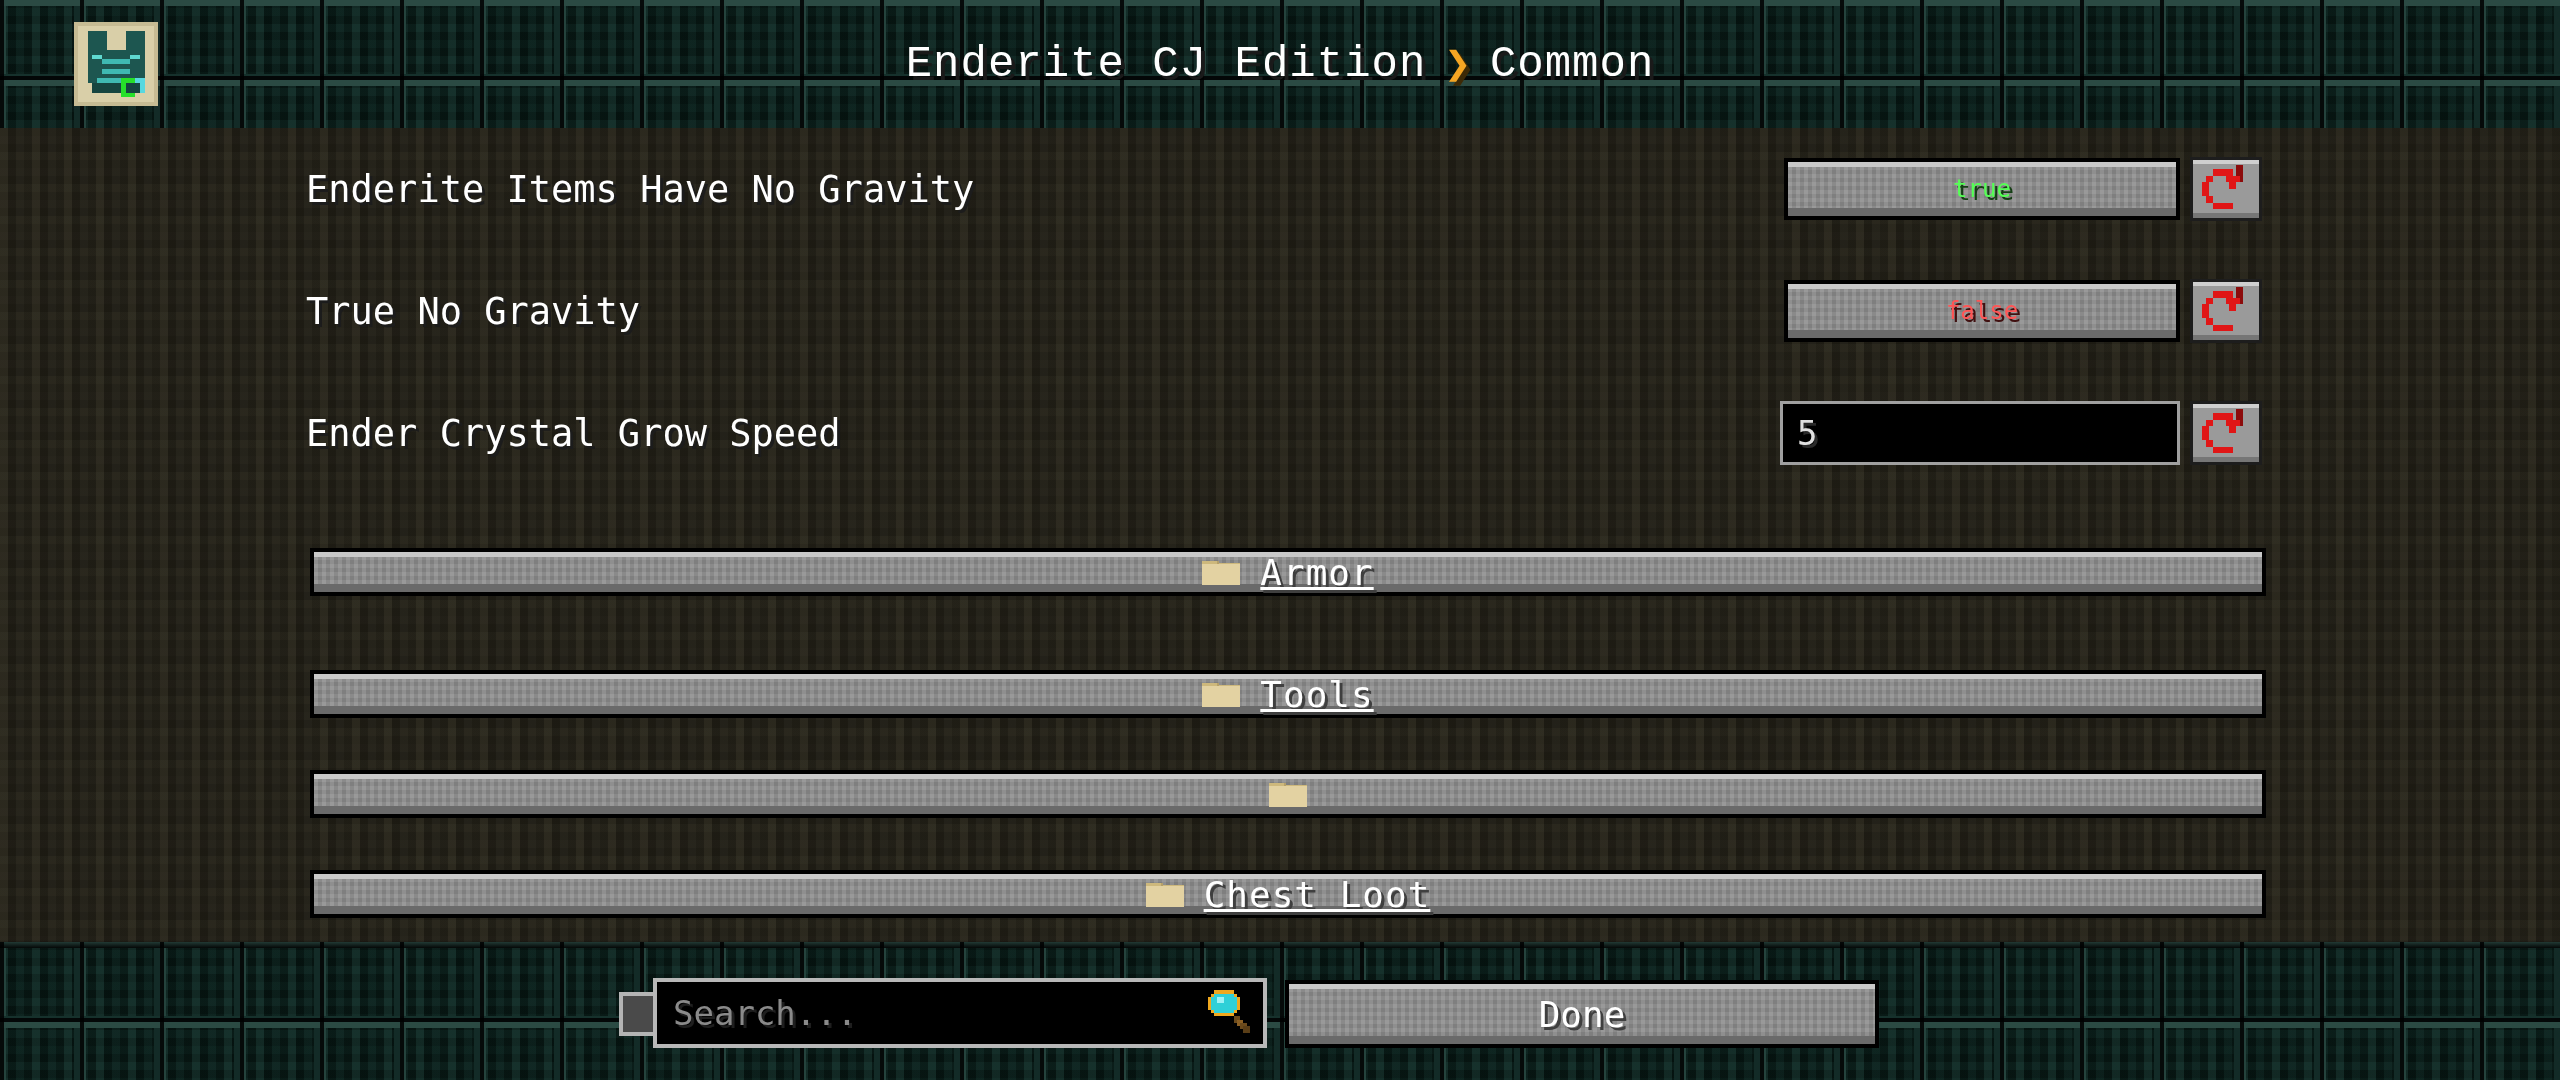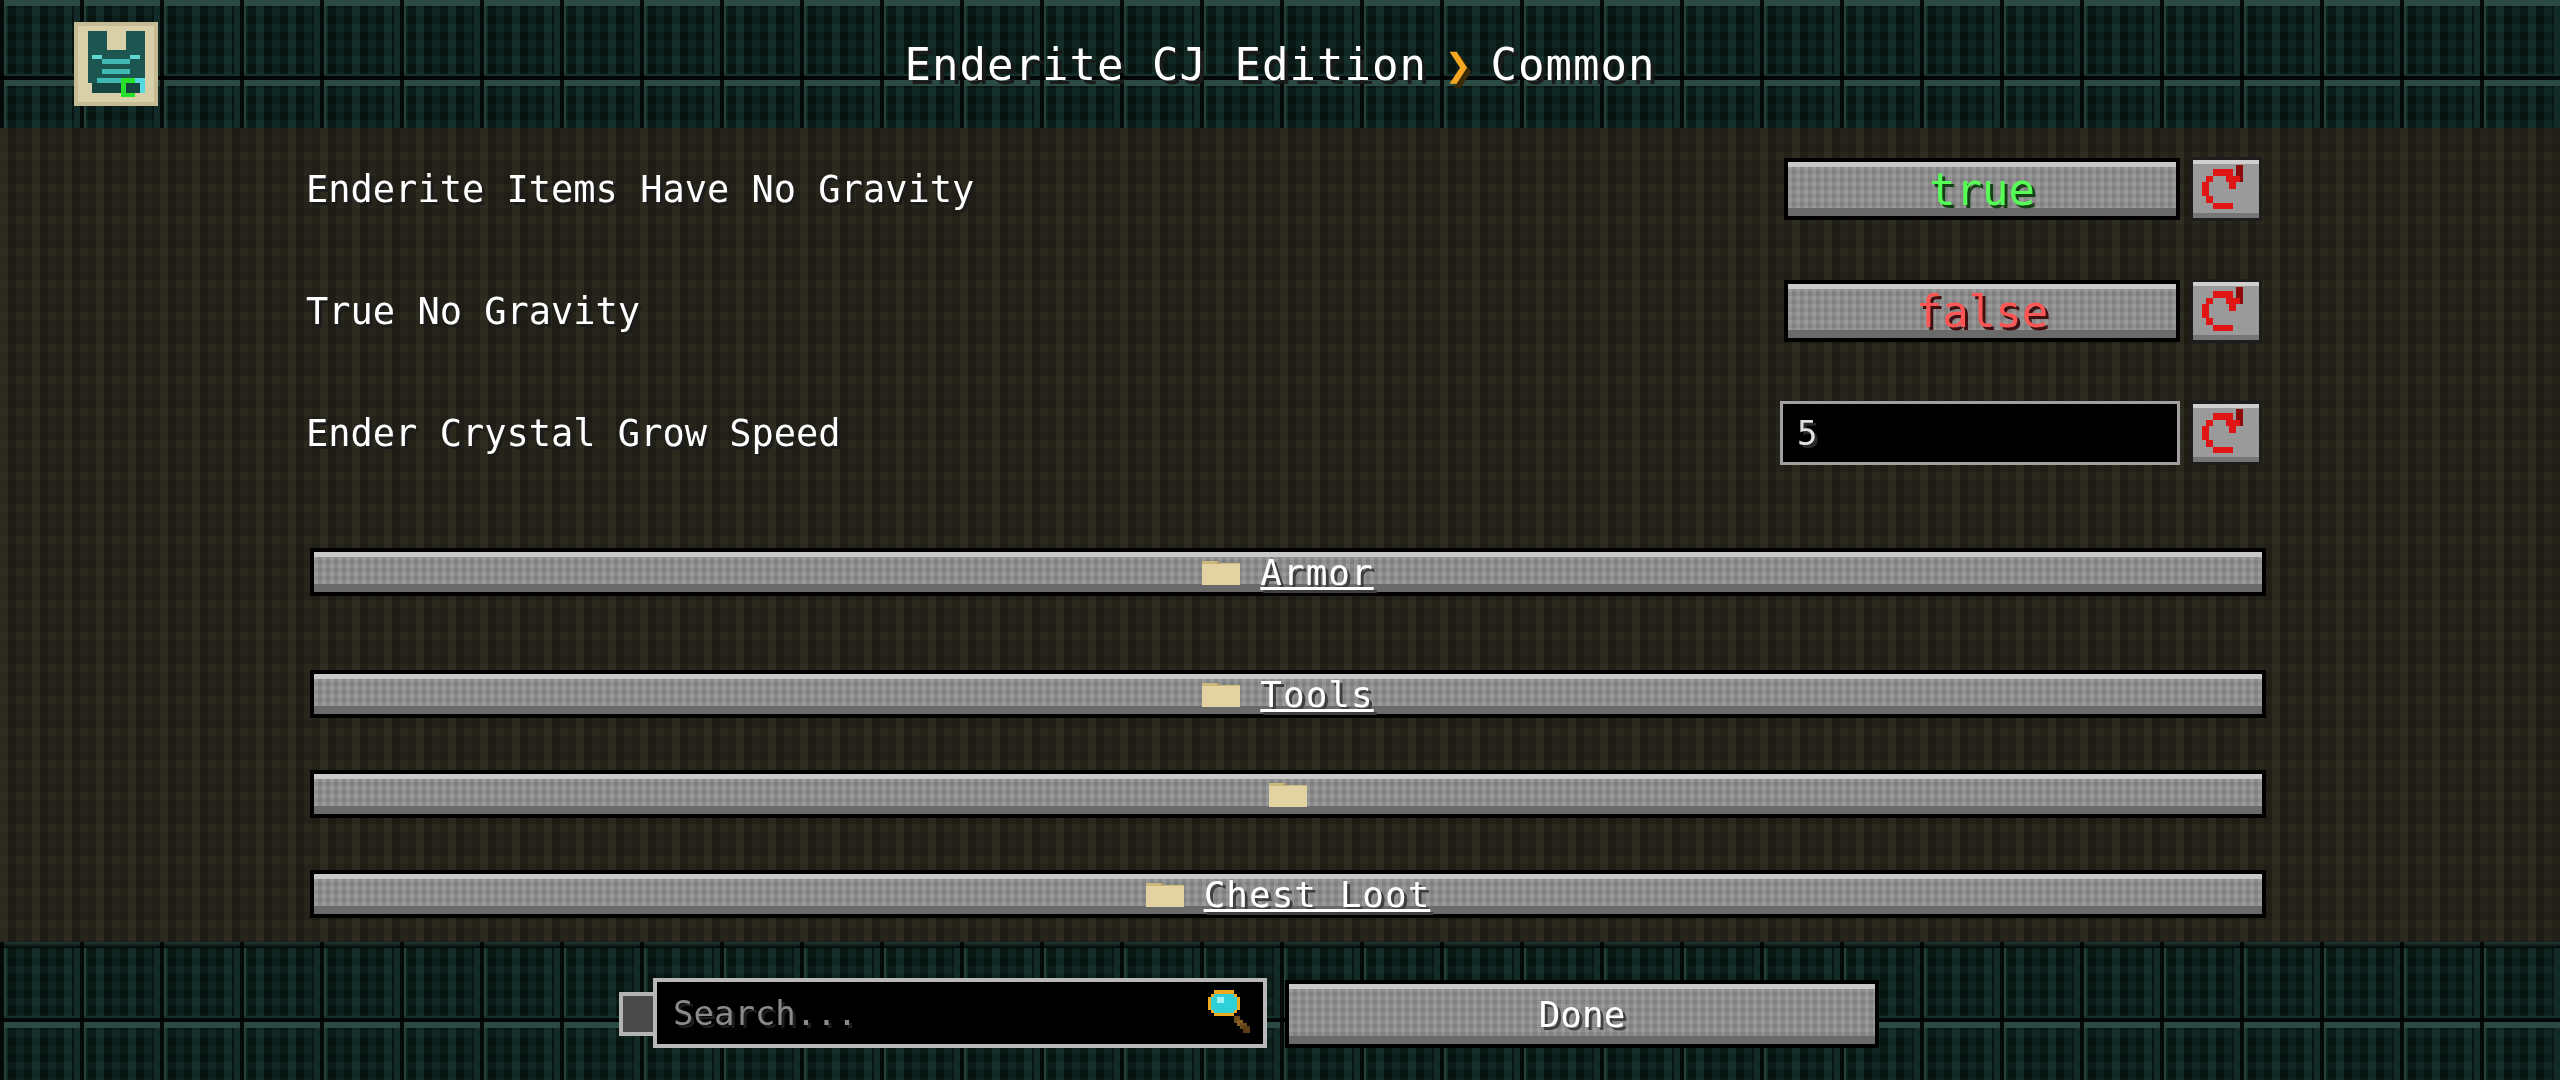--- a/index.html
+++ b/index.html
@@ -66,20 +66,21 @@
     width: 2560px; height: 128px;
     display: flex;
     align-items: center;
     justify-content: center;
     gap: 18px;
     font-size: 44px;
     letter-spacing: 1px;
     color: #ffffff;
     text-shadow: 4px 4px 0 #1a1a1a;
     white-space: nowrap;
+    font-family: Liberation Mono, monospace;
   }
   #header-title .chev {
     color: #f5a623;
     font-weight: bold;
     text-shadow: 4px 4px 0 #3d2a06;
   }
 
   
   #mod-icon {
     position: absolute;
@@ -132,21 +133,21 @@
     cursor: pointer;
     color: #ffffff;
     text-shadow: 3px 3px 0 #3f3f3f;
   }
 
   
   .toggle-btn {
     position: absolute;
     left: 1784px;
     width: 396px; height: 62px;
-    font-size: 44px;
+    font-size: 24px;
   }
   .val-true  { color: #55ff55; text-shadow: 3px 3px 0 #153f15; }
   .val-false { color: #ff5555; text-shadow: 3px 3px 0 #401010; }
 
   
   .text-field {
     position: absolute;
     left: 1780px;
     width: 400px; height: 64px;
     background: #000000;

